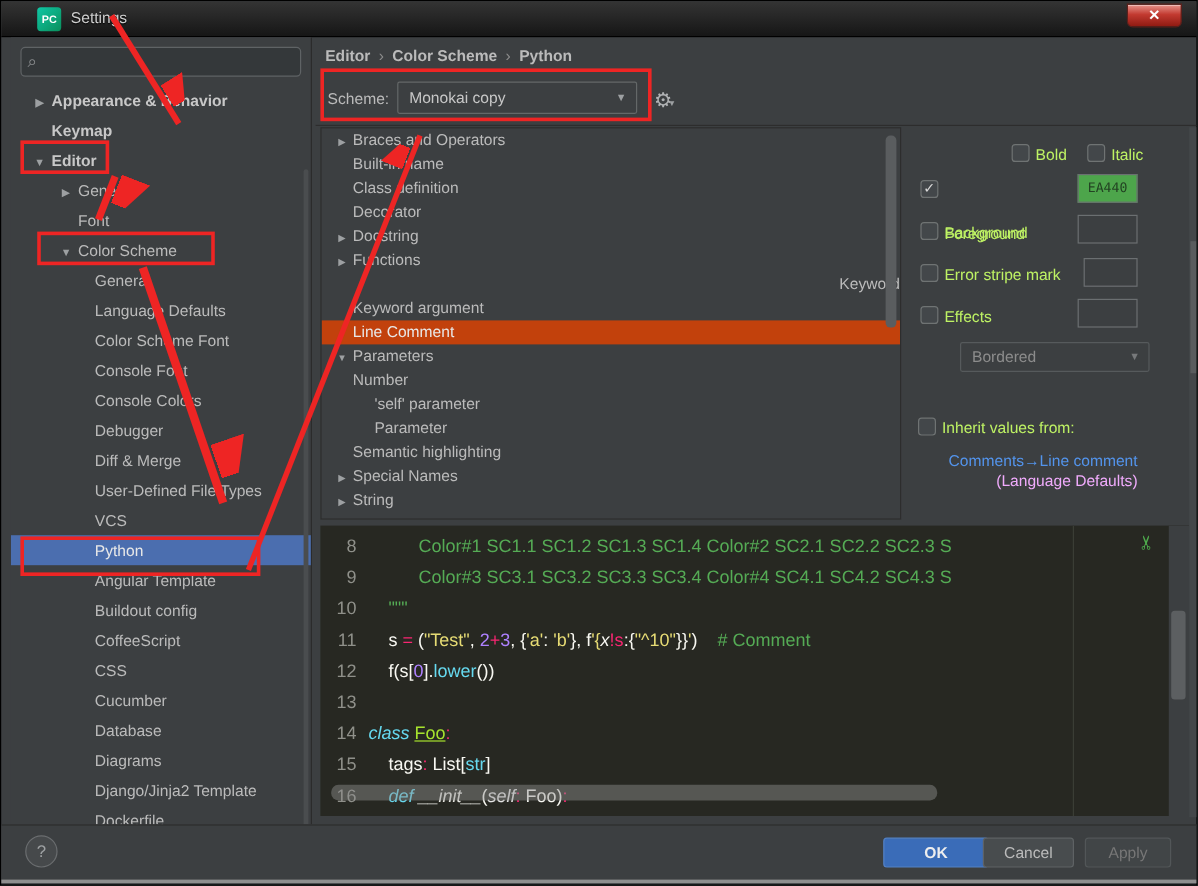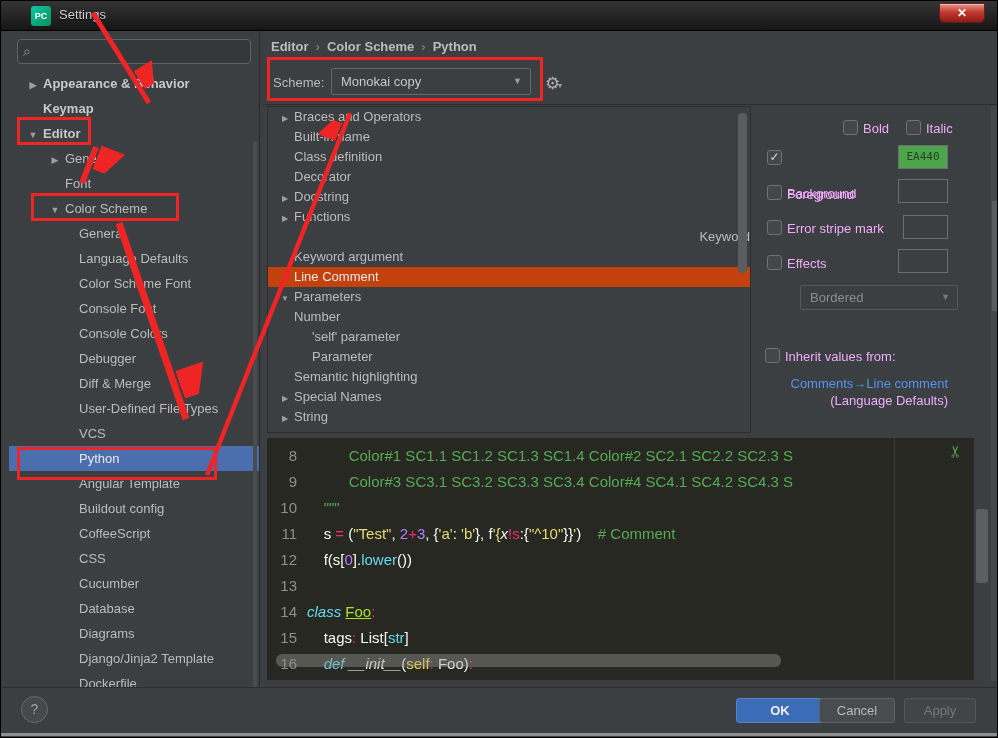--- a/index.html
+++ b/index.html
@@ -31,37 +31,37 @@
   #gear .mini{position:absolute;left:13px;top:8px;font-size:8px;color:#9da0a2;}
   #hdr-sep{position:absolute;left:262px;top:103px;width:736px;height:1px;background:#2d2d2d;}
   
   #etree{position:absolute;left:266px;top:105px;width:484px;height:327px;background:#3c3f41;border:1px solid #2d2d2d;overflow:hidden;}
   .erow{height:20px;line-height:20px;font-size:13px;color:#bbbbbb;white-space:nowrap;}
   .erow.sel{background:#c2410c;color:#e8e8e8;}
   .erow .arr{width:18px;font-size:8px;}
   #etree-scroll{position:absolute;right:3px;top:6px;width:9px;height:160px;background:#5a5d5f;border-radius:4px;}
   
   #options{position:absolute;left:752px;top:105px;width:238px;height:327px;}
-  .olabel{position:absolute;font-size:13px;color:#f0abfc;white-space:nowrap;}
+  .olabel{position:absolute;font-size:13px;color:#bef264;white-space:nowrap;}
   .cb{position:absolute;width:15px;height:15px;background:#43474a;border:1px solid #6f7373;border-radius:3px;color:#d8d8d8;font-size:12px;line-height:13px;text-align:center;}
   .swatch{position:absolute;width:50px;height:24px;border:1px solid #6b6f71;background:transparent;}
   .swatch.green{background:#4da54b;color:#234323;font-family:"DejaVu Sans Mono",monospace;font-size:11px;text-align:center;line-height:22px;}
   #bordered{position:absolute;left:47px;top:179px;width:158px;height:25px;border:1px solid #565a5c;border-radius:2px;color:#8c8c8c;font-size:13px;line-height:23px;padding-left:9px;}
   #bordered .dd{position:absolute;right:7px;top:0;font-size:9px;color:#77797b;line-height:23px;}
   #inheritlink{position:absolute;left:20px;top:270px;width:175px;text-align:right;font-size:13px;color:#5394ec;}
   #inheritnote{position:absolute;left:20px;top:287px;width:175px;text-align:right;font-size:13px;color:#f0abfc;}
   
   #preview{position:absolute;left:266px;top:437px;width:724px;height:242px;background:#272822;overflow:hidden;font-family:"DejaVu Sans Mono",monospace;font-size:15px;}
   #codelines{position:absolute;left:0;top:5px;width:710px;}
   .code-line{height:26px;line-height:26px;white-space:pre;overflow:hidden;}
   .lnum{display:inline-block;width:26px;text-align:right;color:#8f908a;margin-left:4px;margin-right:10px;}
   .c-txt{color:#f8f8f2}.c-com{color:#55ab55}.c-str{color:#e6db74}.c-num{color:#ae81ff}
   .c-op{color:#f92672}.c-kw{color:#66d9ef;font-style:italic}.c-fn{color:#66d9ef}
   .c-cls{color:#a6e22e;text-decoration:underline}.c-defn{color:#e8e8e2;font-style:italic}
-  .c-selfp{color:#fde047;}.c-itxt{color:#f8f8f2;font-style:italic}
+  .c-selfp{color:#e5e5e5;font-style:italic}.c-itxt{color:#f8f8f2;font-style:italic}
   #margin-line{position:absolute;left:627px;top:0;width:1px;height:242px;background:#3a3d35;}
   #pv-vtrack{position:absolute;left:707px;top:0;width:17px;height:242px;background:#3c3f41;}
   #pv-vthumb{position:absolute;left:709px;top:71px;width:12px;height:74px;background:#5c5f61;border-radius:3px;}
   #pv-hthumb{position:absolute;left:9px;top:216px;width:505px;height:13px;background:rgba(145,145,145,.45);border-radius:6px;}
   #cuticon{position:absolute;left:682px;top:4px;color:#4fae4d;font-size:16px;transform:rotate(-90deg);}
   
   #footer{position:absolute;left:0;top:686px;width:998px;height:46px;background:#3c3f41;border-top:1px solid #2e2e2e;}
   #helpbtn{position:absolute;left:20px;top:8px;width:27px;height:27px;border-radius:50%;background:#46494b;border:1px solid #6a6d6f;color:#9fa2a4;font-size:14px;text-align:center;line-height:25px;}
   .btn{position:absolute;top:10px;height:25px;border-radius:3px;font-size:13px;text-align:center;line-height:23px;}
   #okbtn{left:735px;width:88px;background:#3a6cb8;border:1px solid #5381c4;color:#eee;font-weight:bold;}

